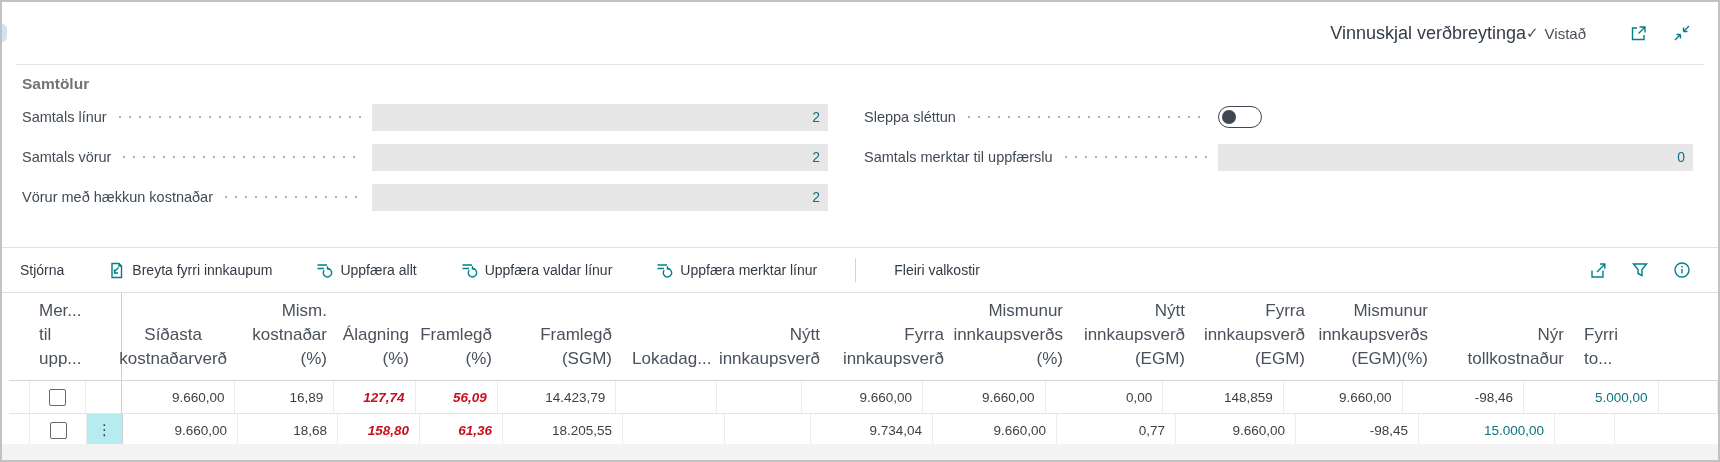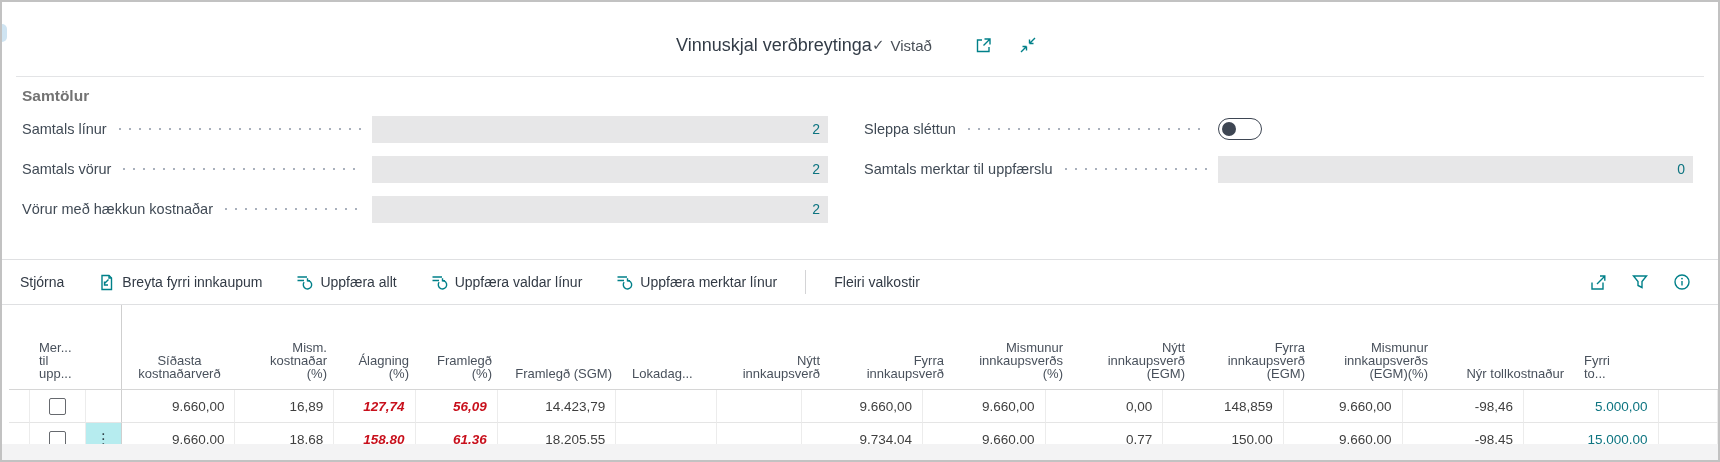--- a/index.html
+++ b/index.html
@@ -3,21 +3,21 @@
 <meta charset="utf-8">
 <style>
   html,body{margin:0;padding:0;background:#fff;}
   .app{
     width:1720px;height:462px;box-sizing:border-box;position:relative;
     border:2px solid #c2c2c2;background:#fff;overflow:hidden;
     font-family:"Liberation Sans","DejaVu Sans",sans-serif;color:#3f3f3f;
     --accent:#008089; --neg:#c8101c; --link:#0d7480;
   }
   
-  .page-header{height:62px;display:flex;align-items:center;justify-content:center;padding:12px 26px 0 20px;}
+  .page-header{height:62px;display:flex;align-items:center;justify-content:flex-end;padding:0 26px 0 20px;}
   .page-title{font-size:18px;color:#333c47;}
   .header-right{display:flex;align-items:center;gap:24px;}
   .saved{display:flex;align-items:center;gap:6px;font-size:15px;color:#494f57;margin-right:18px;}
   .hicon{width:20px;height:20px;display:flex;align-items:center;justify-content:center;cursor:pointer;}
   .hicon svg{stroke:var(--accent);fill:none;stroke-width:1.4;}
   .back-sliver{position:absolute;left:0;top:22px;width:5px;height:18px;background:#cfe4f2;border-radius:0 9px 9px 0;}
   .divider{border-top:1px solid #e3e4e6;margin:0 14px;}
   
   .totals{padding:10px 0 0 20px;}
   .totals-heading{font-size:15.5px;font-weight:700;color:#737373;margin-bottom:4px;}
@@ -30,31 +30,31 @@
     background-size:10px 4px;background-repeat:repeat-x;background-position:0 center;}
   .fvalue{height:27px;background:#e7e7e8;display:flex;align-items:center;justify-content:flex-end;
     padding:0 8px;box-sizing:border-box;color:var(--link);font-size:14px;}
   .w456{width:456px;} .w475{width:475px;}
   .toggle-area{width:475px;display:flex;align-items:center;}
   .toggle{width:44px;height:22px;border:1.5px solid #3e4653;border-radius:12px;position:relative;background:#fff;cursor:pointer;box-sizing:border-box;}
   .toggle .knob{position:absolute;left:3px;top:2.5px;width:14px;height:14px;border-radius:50%;background:#3e4653;}
   
   .actionbar{margin-top:30px;border-top:1px solid #dfe0e2;border-bottom:1px solid #dfe0e2;
     height:44px;display:flex;align-items:center;padding:0 18px;box-sizing:content-box;}
-  .ab-left{display:flex;align-items:center;gap:34px;flex:1;}
+  .ab-left{display:flex;align-items:center;gap:44px;flex:1;}
   .ab-item{display:flex;align-items:center;gap:7px;font-size:14px;color:#323a45;cursor:pointer;white-space:nowrap;}
   .ab-item svg{stroke:var(--accent);fill:none;stroke-width:1.4;}
   .ab-divider{width:1px;height:24px;background:#d4d4d6;margin:0 -6px 0 -6px;}
   .ab-right{display:flex;align-items:center;gap:22px;padding-right:8px;}
   .ab-right .hicon svg{stroke:var(--accent);}
   
   .table{margin-left:7px;}
   .tr{display:flex;}
   .th{box-sizing:border-box;display:flex;align-items:flex-end;padding:6px 10px 9px 10px;
-    font-size:13px;line-height:13px;color:#49515c;min-height:84px;cursor:pointer;}
+    font-size:17px;line-height:24px;color:#49515c;min-height:84px;cursor:pointer;}
   .th.right{justify-content:flex-end;text-align:right;}
   .tr.head{border-bottom:1px solid #d6d6d6;}
   .td{box-sizing:border-box;height:33px;display:flex;align-items:center;padding:0 10px;
     font-size:13.5px;color:#3f3f3f;border-right:1px solid #ececec;border-bottom:1px solid #e5e5e5;white-space:nowrap;overflow:hidden;}
   .td.right{justify-content:flex-end;}
   .td.center{justify-content:center;padding:0;}
   .td.neg{color:var(--neg);font-weight:700;font-style:italic;}
   .td.link{color:var(--link);}
   .frozen{border-right:1px solid #cfcfcf !important;}
   .checkbox{width:15px;height:15px;border:1.5px solid #66696e;border-radius:2px;background:#fff;cursor:pointer;}
@@ -250,21 +250,20 @@
         <div class="td right" style="width: 115px;">9.660,00</div>
         <div class="td right" style="width: 100px;">18,68</div>
         <div class="td right neg" style="width: 82px;">158,80</div>
         <div class="td right neg" style="width: 83px;">61,36</div>
         <div class="td right" style="width: 120px;">18.205,55</div>
         <div class="td " style="width: 102px;"></div>
         <div class="td " style="width: 86px;"></div>
         <div class="td right" style="width: 122px;">9.734,04</div>
         <div class="td right" style="width: 124px;">9.660,00</div>
         <div class="td right" style="width: 119px;">0,77</div>
-        <div class="td right" style="width: 122px;">150,00</div>
         <div class="td right" style="width: 120px;">9.660,00</div>
         <div class="td right" style="width: 123px;">-98,45</div>
         <div class="td right link" style="width: 136px;">15.000,00</div>
         <div class="td " style="width: 60px;"></div>
       </div>
     </div>
 
   <div class="table-footer"></div>
 </div>
 

